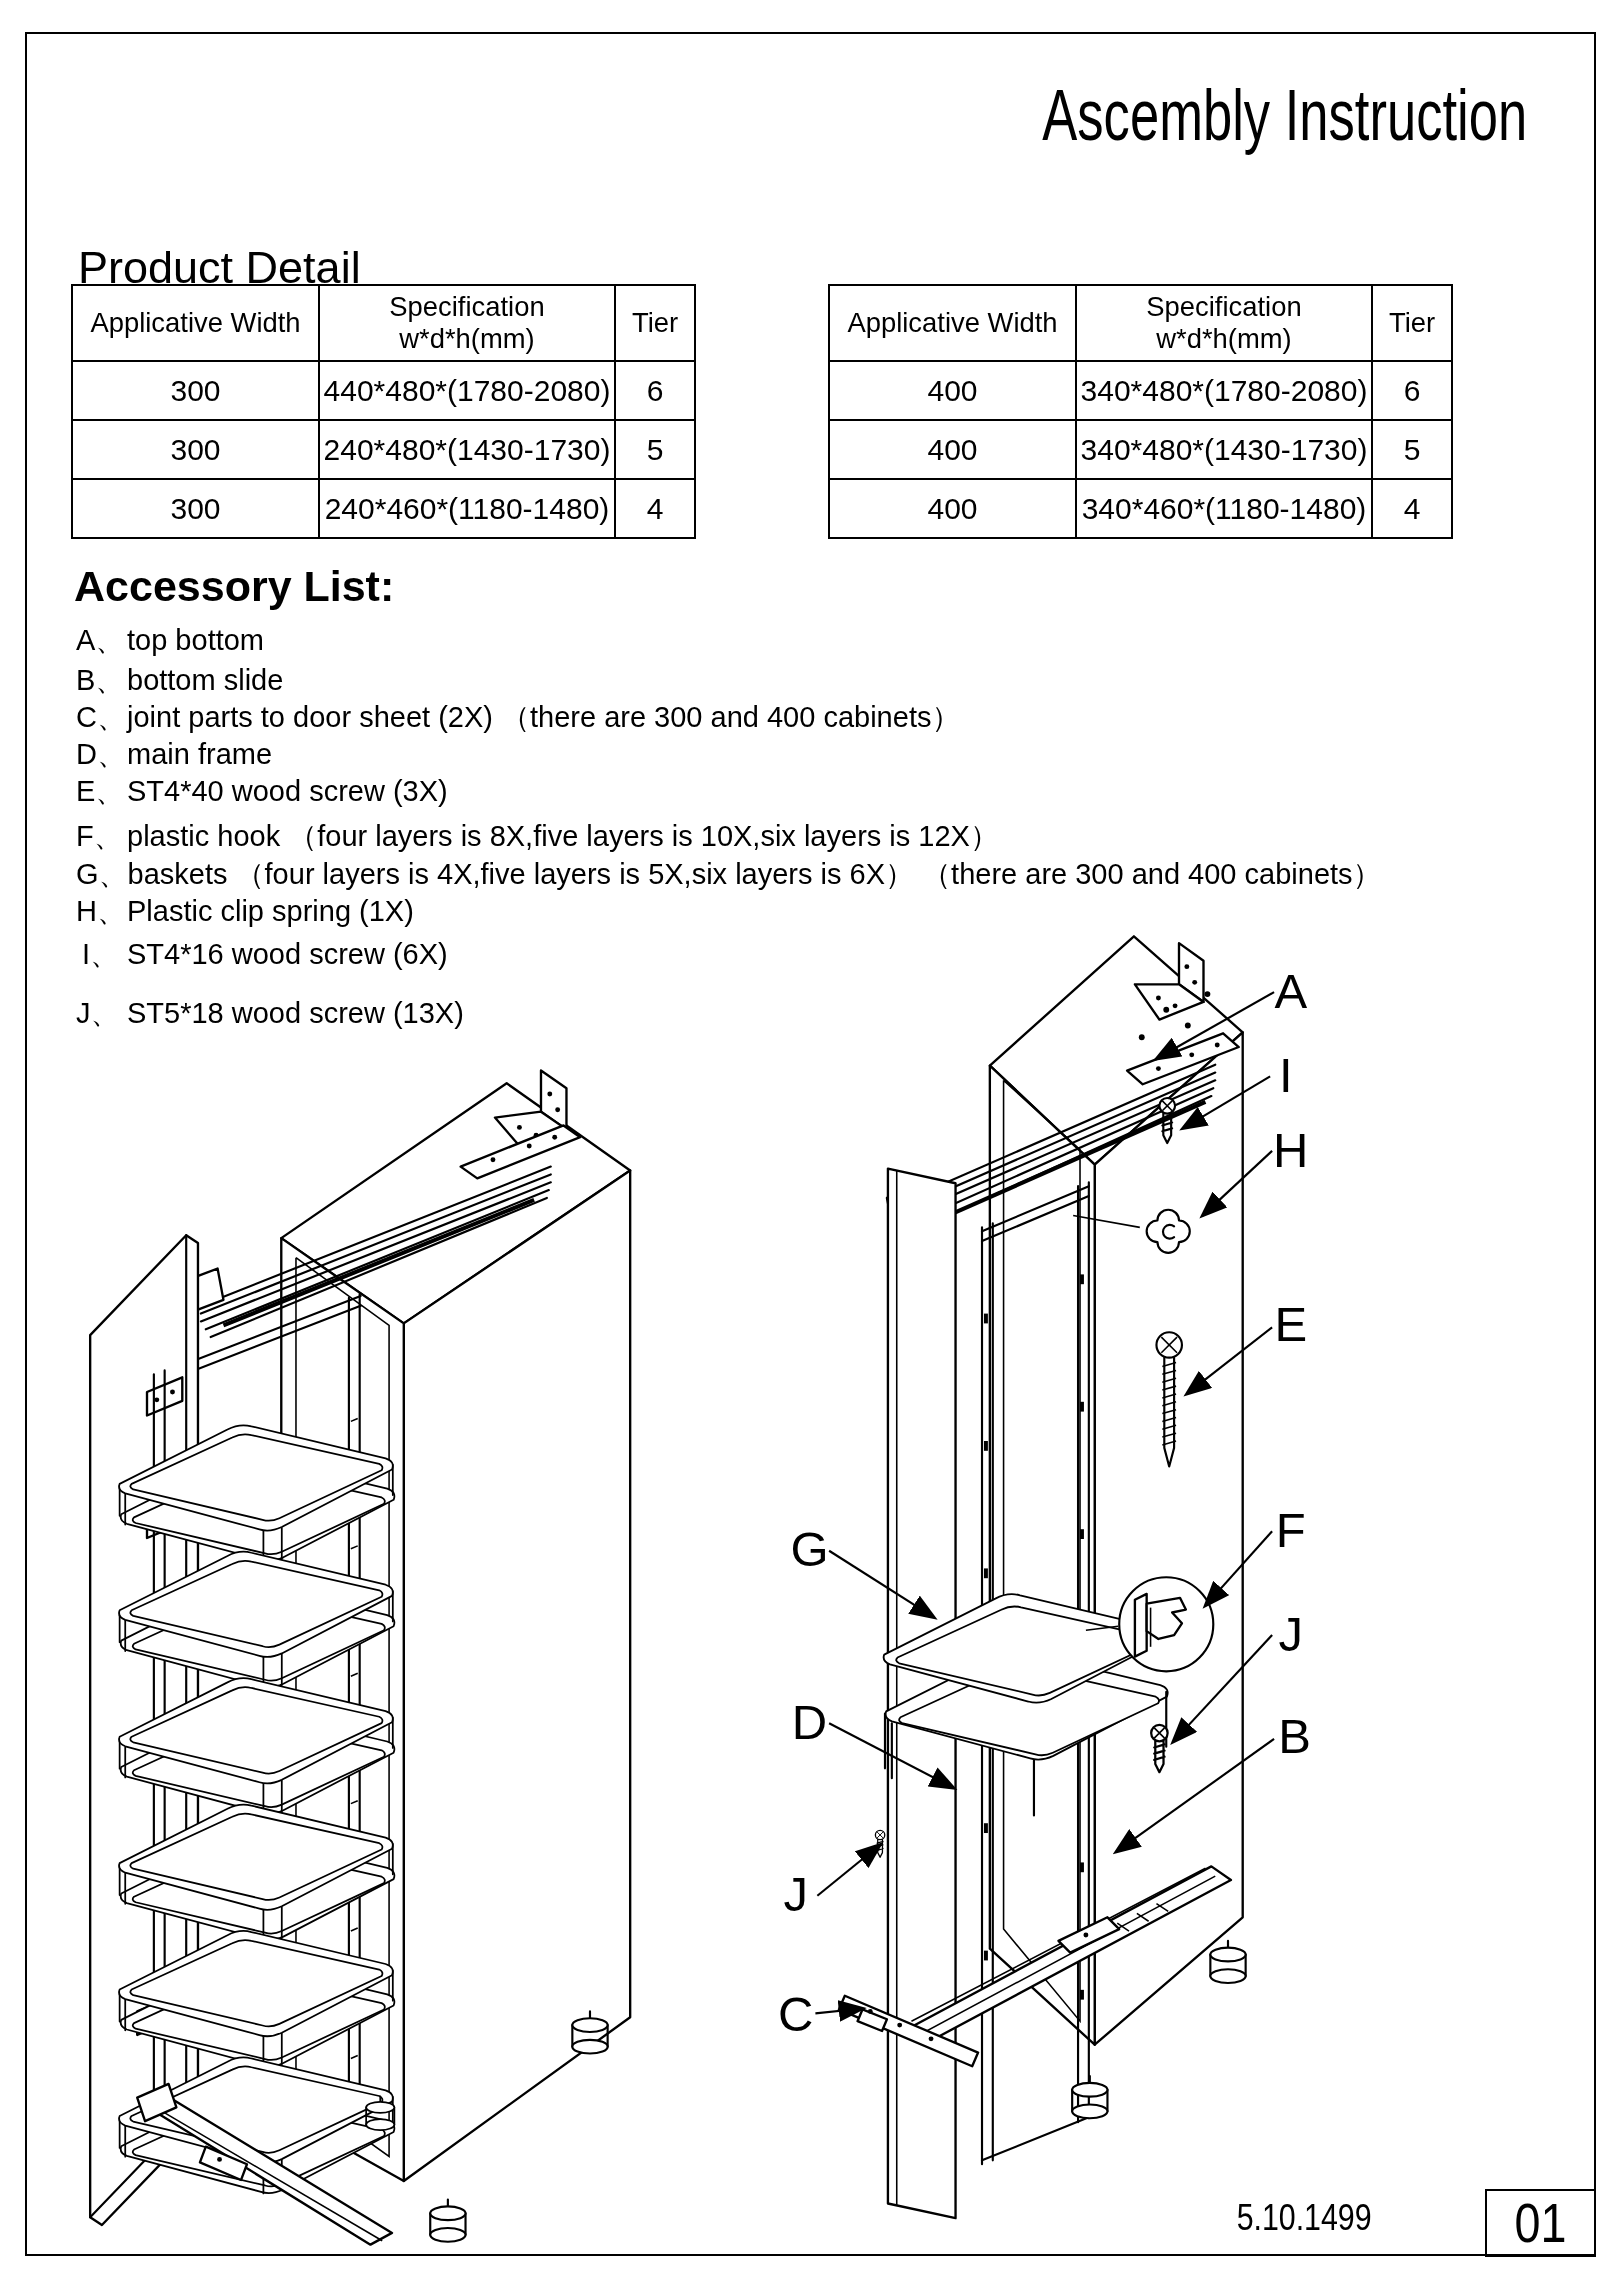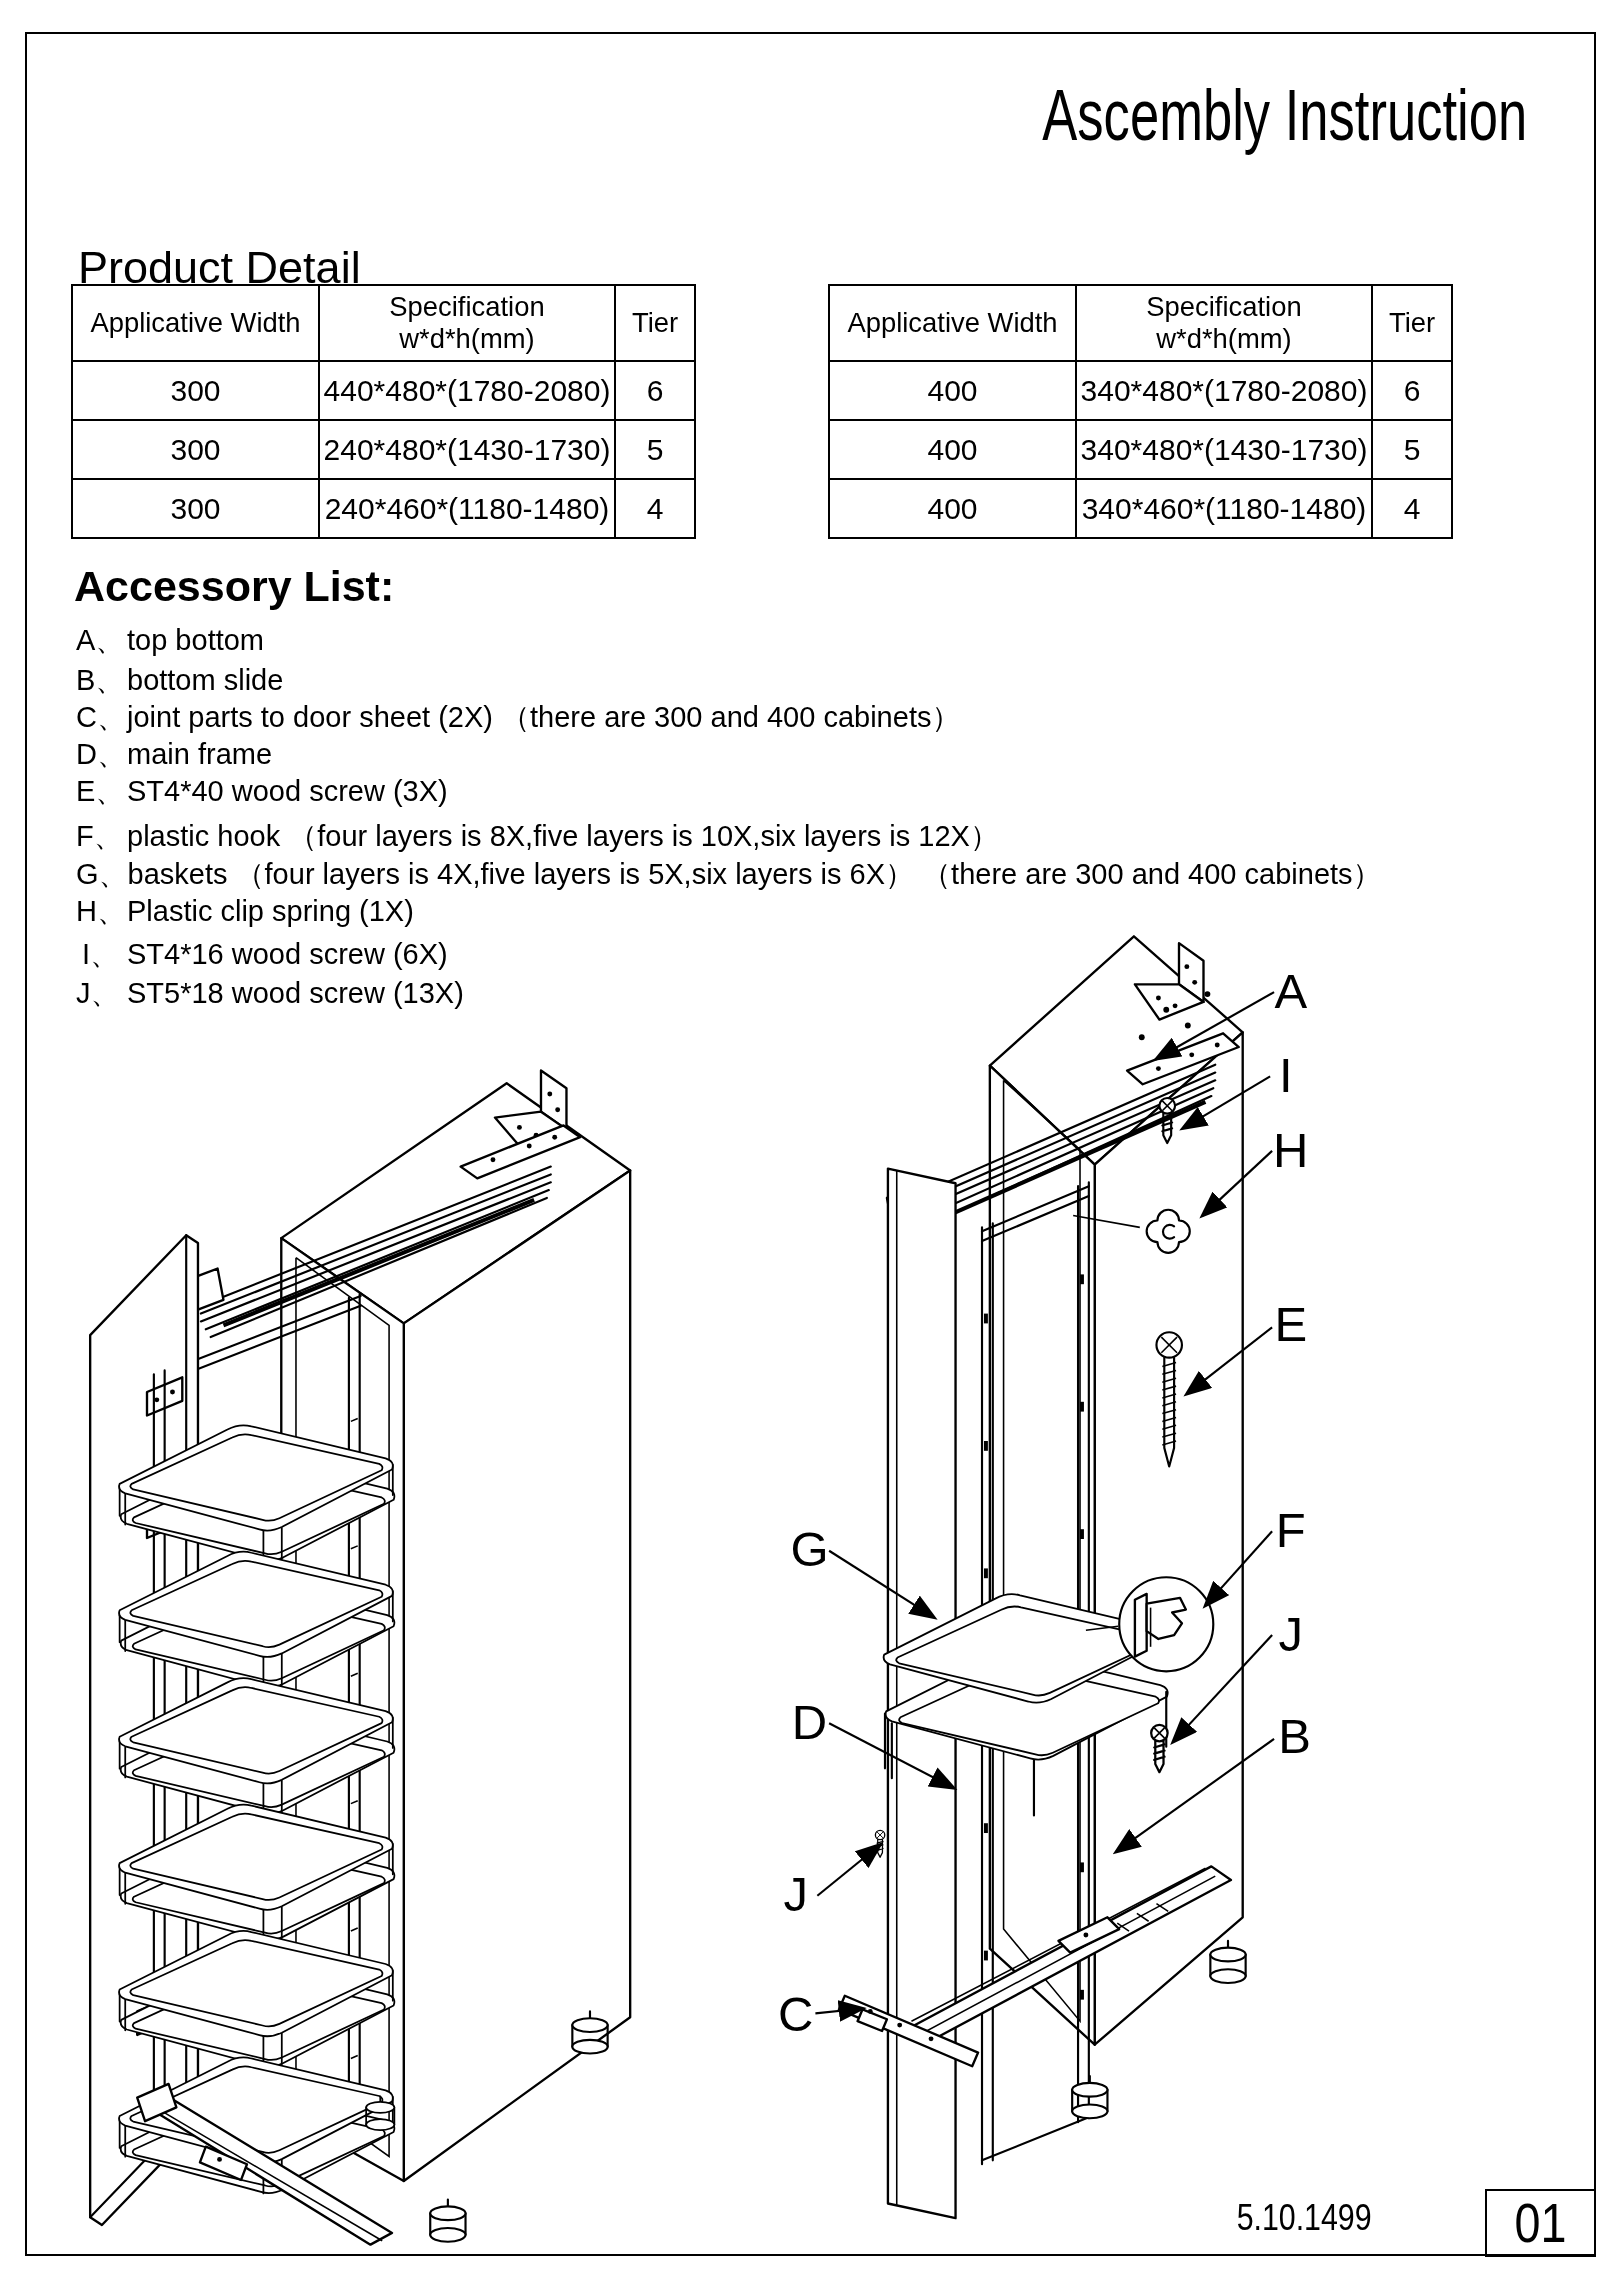--- a/index.html
+++ b/index.html
@@ -129,21 +129,21 @@
 
 <div class="acc-row" style="top:621px"><span class="acc-label">A、</span><span>top bottom</span></div>
 <div class="acc-row" style="top:661px"><span class="acc-label">B、</span><span>bottom slide</span></div>
 <div class="acc-row" style="top:698px"><span class="acc-label">C、</span><span>joint parts to door sheet (2X) （there are 300 and 400 cabinets）</span></div>
 <div class="acc-row" style="top:735px"><span class="acc-label">D、</span><span>main frame</span></div>
 <div class="acc-row" style="top:772px"><span class="acc-label">E、</span><span>ST4*40 wood screw (3X)</span></div>
 <div class="acc-row" style="top:817px"><span class="acc-label">F、</span><span>plastic hook （four layers is 8X,five layers is 10X,six layers is 12X）</span></div>
 <div class="acc-row" style="top:855px"><span class="acc-label">G、</span><span>baskets （four layers is 4X,five layers is 5X,six layers is 6X） （there are 300 and 400 cabinets）</span></div>
 <div class="acc-row" style="top:892px"><span class="acc-label">H、</span><span>Plastic clip spring (1X)</span></div>
 <div class="acc-row" style="top:935px;left:82px"><span class="acc-label" style="min-width:45px">I、</span><span>ST4*16 wood screw (6X)</span></div>
-<div class="acc-row" style="top:974px"><span class="acc-label">J、</span><span>ST5*18 wood screw  (13X)</span></div>
+<div class="acc-row" style="top:994px"><span class="acc-label">J、</span><span>ST5*18 wood screw  (13X)</span></div>
 
 <svg class="diagram" width="1621" height="2293" viewBox="0 0 1654 2339">
   <defs>
     <marker id="arw" markerWidth="13" markerHeight="10" refX="11" refY="5" orient="auto">
       <path d="M0,0 L13,5 L0,10 Z" fill="#000"></path>
     </marker>
     <path id="rimO" class="f2" d="M5,88 L140,20 Q155,12 170,16 L338,56 Q350,60 346,70 L208,142 Q193,149 180,145 L12,100 Q2,96 5,88 Z"></path>
     <path id="rimI" class="f2" d="M20,88 L146,30 Q158,24 170,27 L330,63 Q336,66 333,71 L205,131 Q194,136 184,133 L22,95 Q16,92 20,88 Z"></path>
     <g id="bk">
       <use href="#rimO" transform="translate(2,38)"></use>

